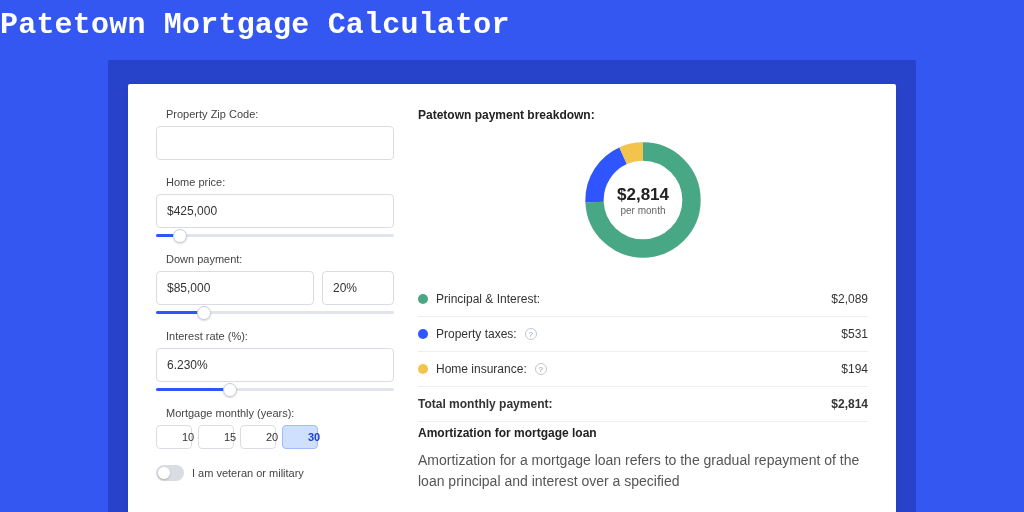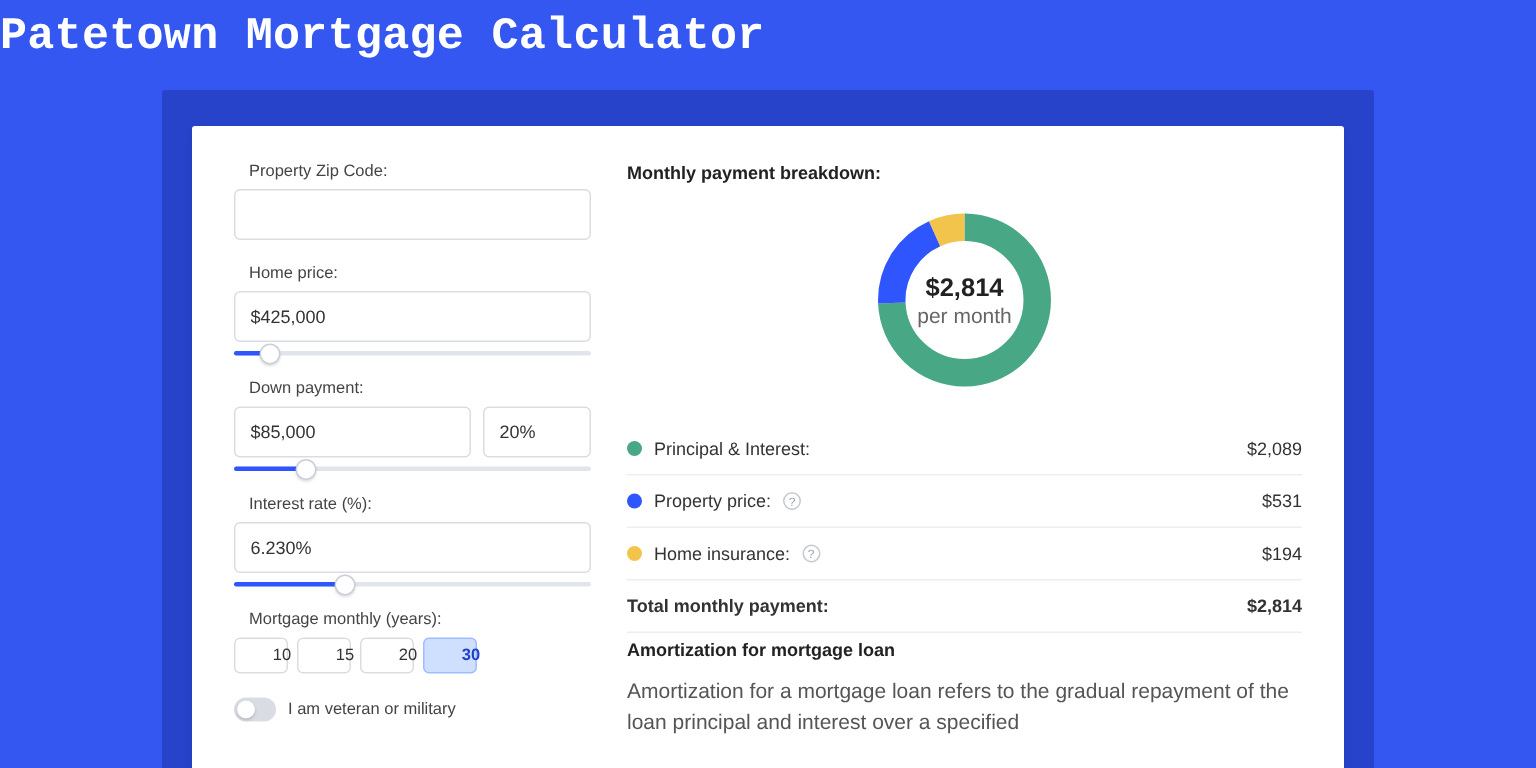--- a/index.html
+++ b/index.html
@@ -25,21 +25,21 @@
   .seg-btn.active { background: #cfe0ff; border-color: #9fbcff; color: #1e3fcf; font-weight: 600; }
   .toggle-row { display: flex; align-items: center; gap: 8px; margin-top: 2px; }
   .toggle { width: 28px; height: 16px; border-radius: 8px; background: #d9dde3; position: relative; }
   .toggle::after { content:""; position:absolute; left:2px; top:2px; width:12px; height:12px; background:#fff; border-radius:50%; box-shadow:0 1px 2px rgba(0,0,0,0.2); }
   .right-title { font-size: 12px; font-weight: 700; color: #222; margin-bottom: 8px; }
   .donut-wrap { display: flex; justify-content: center; padding: 6px 0 18px 0; }
   .donut { position: relative; width: 128px; height: 128px; }
   .donut svg { width: 128px; height: 128px; transform: rotate(-90deg); }
   .donut-center { position: absolute; inset: 0; display: flex; flex-direction: column; align-items: center; justify-content: center; }
   .donut-value { font-size: 17px; font-weight: 700; color: #222; }
-  .donut-sub { font-size: 14px; color: #666; }
+  .donut-sub { font-size: 10px; color: #666; }
   .rows { border-top: 0; }
   .brow { display: flex; align-items: center; justify-content: space-between; padding: 10px 0; border-bottom: 1px solid #eceef2; font-size: 12px; color: #333; }
   .brow:last-of-type { border-bottom: 1px solid #eceef2; font-weight: 700; }
   .brow .lhs { display: flex; align-items: center; gap: 8px; }
   .dot { width: 10px; height: 10px; border-radius: 50%; display:inline-block; }
   .dot.green { background: #48a886; }
   .dot.blue { background: #2f55ff; }
   .dot.yellow { background: #f3c44b; }
   .info { width: 12px; height: 12px; border:1px solid #c3c8d0; border-radius:50%; color:#9aa1ad; font-size:8px; display:inline-flex; align-items:center; justify-content:center; }
   .amort { margin-top: 4px; }
@@ -104,21 +104,21 @@
       </div>
 
       <div class="toggle-row">
         <div class="toggle"></div>
         <span>I am veteran or military</span>
       </div>
 
     </div>
 
     <div class="right">
-      <div class="right-title">Monthly payment breakdown:</div>
+      <div class="right-title">Patetown payment breakdown:</div>
 
       <div class="donut-wrap">
         <div class="donut">
           <svg viewBox="0 0 42 42">
             <circle cx="21" cy="21" r="15.915" fill="none" stroke="#eee" stroke-width="6"></circle>
             <circle cx="21" cy="21" r="15.915" fill="none" stroke="#48a886" stroke-width="6" stroke-dasharray="74.2 25.8" stroke-dashoffset="0"></circle>
             <circle cx="21" cy="21" r="15.915" fill="none" stroke="#2f55ff" stroke-width="6" stroke-dasharray="18.9 81.1" stroke-dashoffset="-74.2"></circle>
             <circle cx="21" cy="21" r="15.915" fill="none" stroke="#f3c44b" stroke-width="6" stroke-dasharray="6.9 93.1" stroke-dashoffset="-93.1"></circle>
           </svg>
           <div class="donut-center">
@@ -132,21 +132,21 @@
         <div class="brow">
           <span class="lhs">
             <span class="dot green"></span>
             <span>Principal &amp; Interest:</span>
           </span>
           <span>$2,089</span>
         </div>
         <div class="brow">
           <span class="lhs">
             <span class="dot blue"></span>
-            <span>Property price:</span>
+            <span>Property taxes:</span>
             <span class="info">?</span>
           </span>
           <span>$531</span>
         </div>
         <div class="brow">
           <span class="lhs">
             <span class="dot yellow"></span>
             <span>Home insurance:</span>
             <span class="info">?</span>
           </span>

